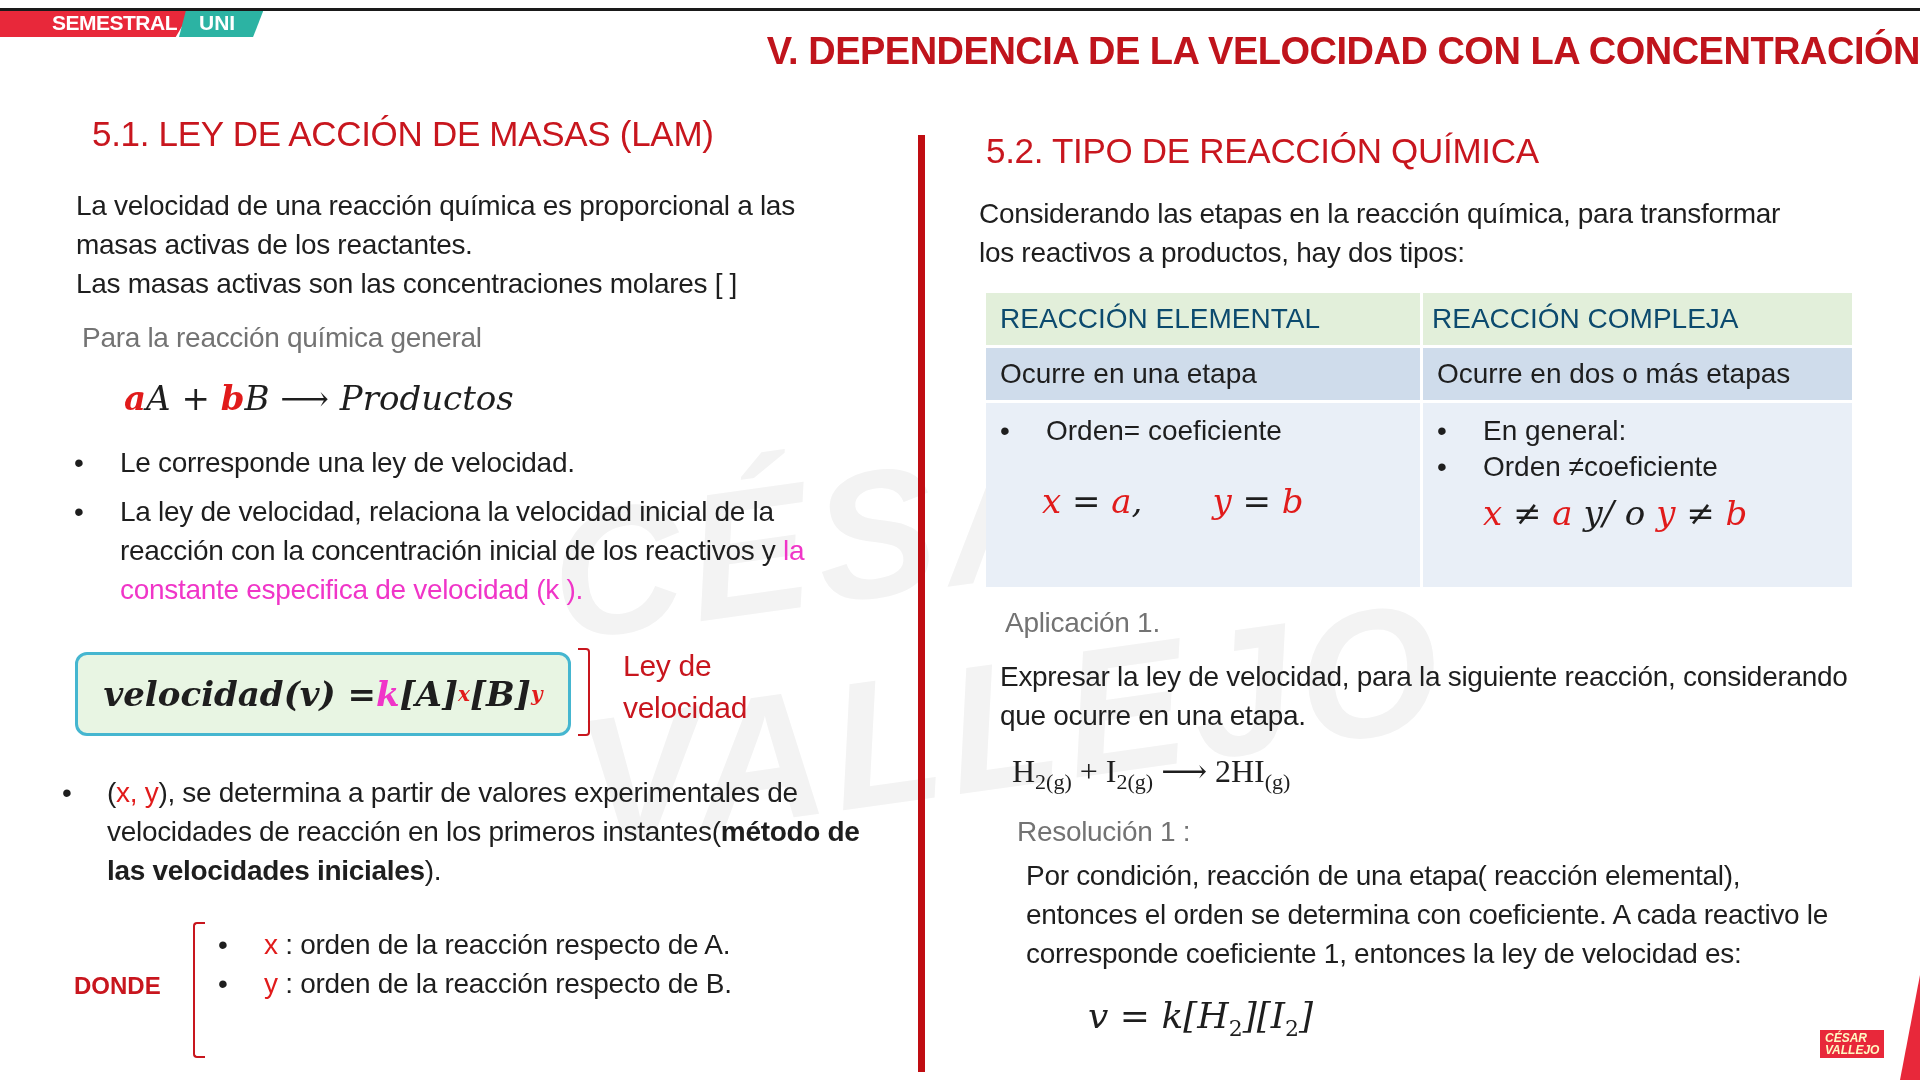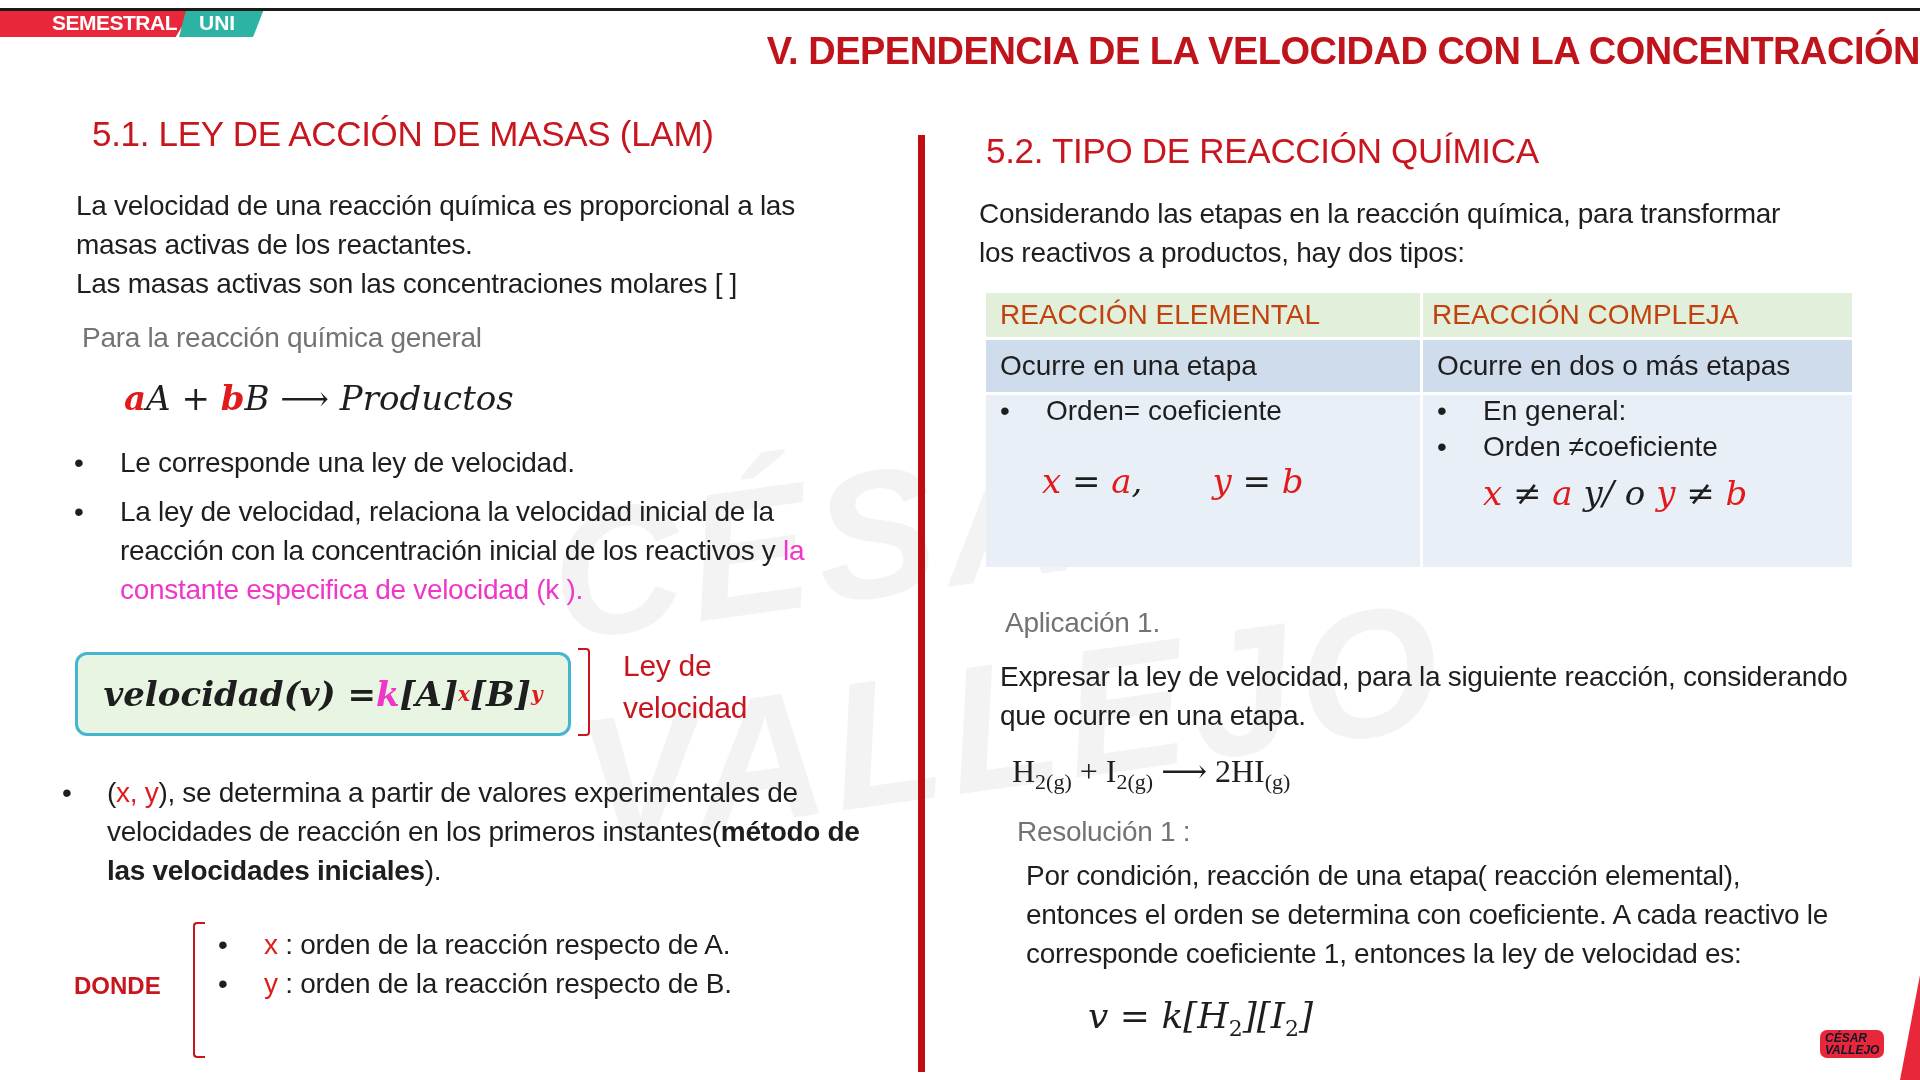--- a/index.html
+++ b/index.html
@@ -43,29 +43,29 @@
     display: flex; align-items: center; justify-content: center;
     font-family: "DejaVu Serif", serif; font-style: italic; font-weight: bold; font-size: 34px;
   }
   .formula-box sup { font-size: 20px; color: #e11b1b; }
   .brace-right { left: 578px; top: 648px; width: 10px; height: 84px;
     border: 2px solid #c8161e; border-left: none; border-radius: 0 4px 4px 0; }
   .brace-left { left: 193px; top: 922px; width: 10px; height: 132px;
     border: 2px solid #c8161e; border-right: none; border-radius: 4px 0 0 4px; }
   table.types { border-collapse: separate; border-spacing: 3px; }
   table.types td { padding: 0 14px; vertical-align: top; font-size: 28px; }
-  .types .hdr td { background: #e2efda; color: #c2410c; height: 44px; vertical-align: middle; }
+  .types .hdr td { background: #e2efda; color: #0c4a6e; height: 52px; vertical-align: middle; }
   .types .row1 td { background: #cfdceb; height: 52px; vertical-align: middle; }
-  .types .row2 td { background: #e9eff7; height: 172px; padding-top: 0; }
+  .types .row2 td { background: #e9eff7; height: 172px; padding-top: 12px; }
   .watermark {
     font-weight: bold; font-style: italic; color: #f3f3f3; font-size: 180px;
     transform: rotate(-8deg); letter-spacing: 8px; z-index: 0;
   }
-  .logo { left: 1820px; top: 1030px; background: #e8283a; color: #0f172a;
-    font-weight: bold; font-style: italic; font-size: 12px; line-height: 12px; padding: 2px 5px; border-radius: 7px; }
+  .logo { left: 1820px; top: 1030px; background: #e8283a; color: #fef9c3;
+    font-weight: bold; font-style: italic; font-size: 12px; line-height: 12px; padding: 2px 5px; }
   .corner { left: 1900px; top: 975px; width: 0; height: 0;
     border-left: 20px solid transparent; border-bottom: 105px solid #e8283a; }
   .content { z-index: 1; }
 </style>
 </head>
 <body>
 
 <div class="abs topline"></div>
 <div class="abs badge">
   <span class="b1">SEMESTRAL</span>

